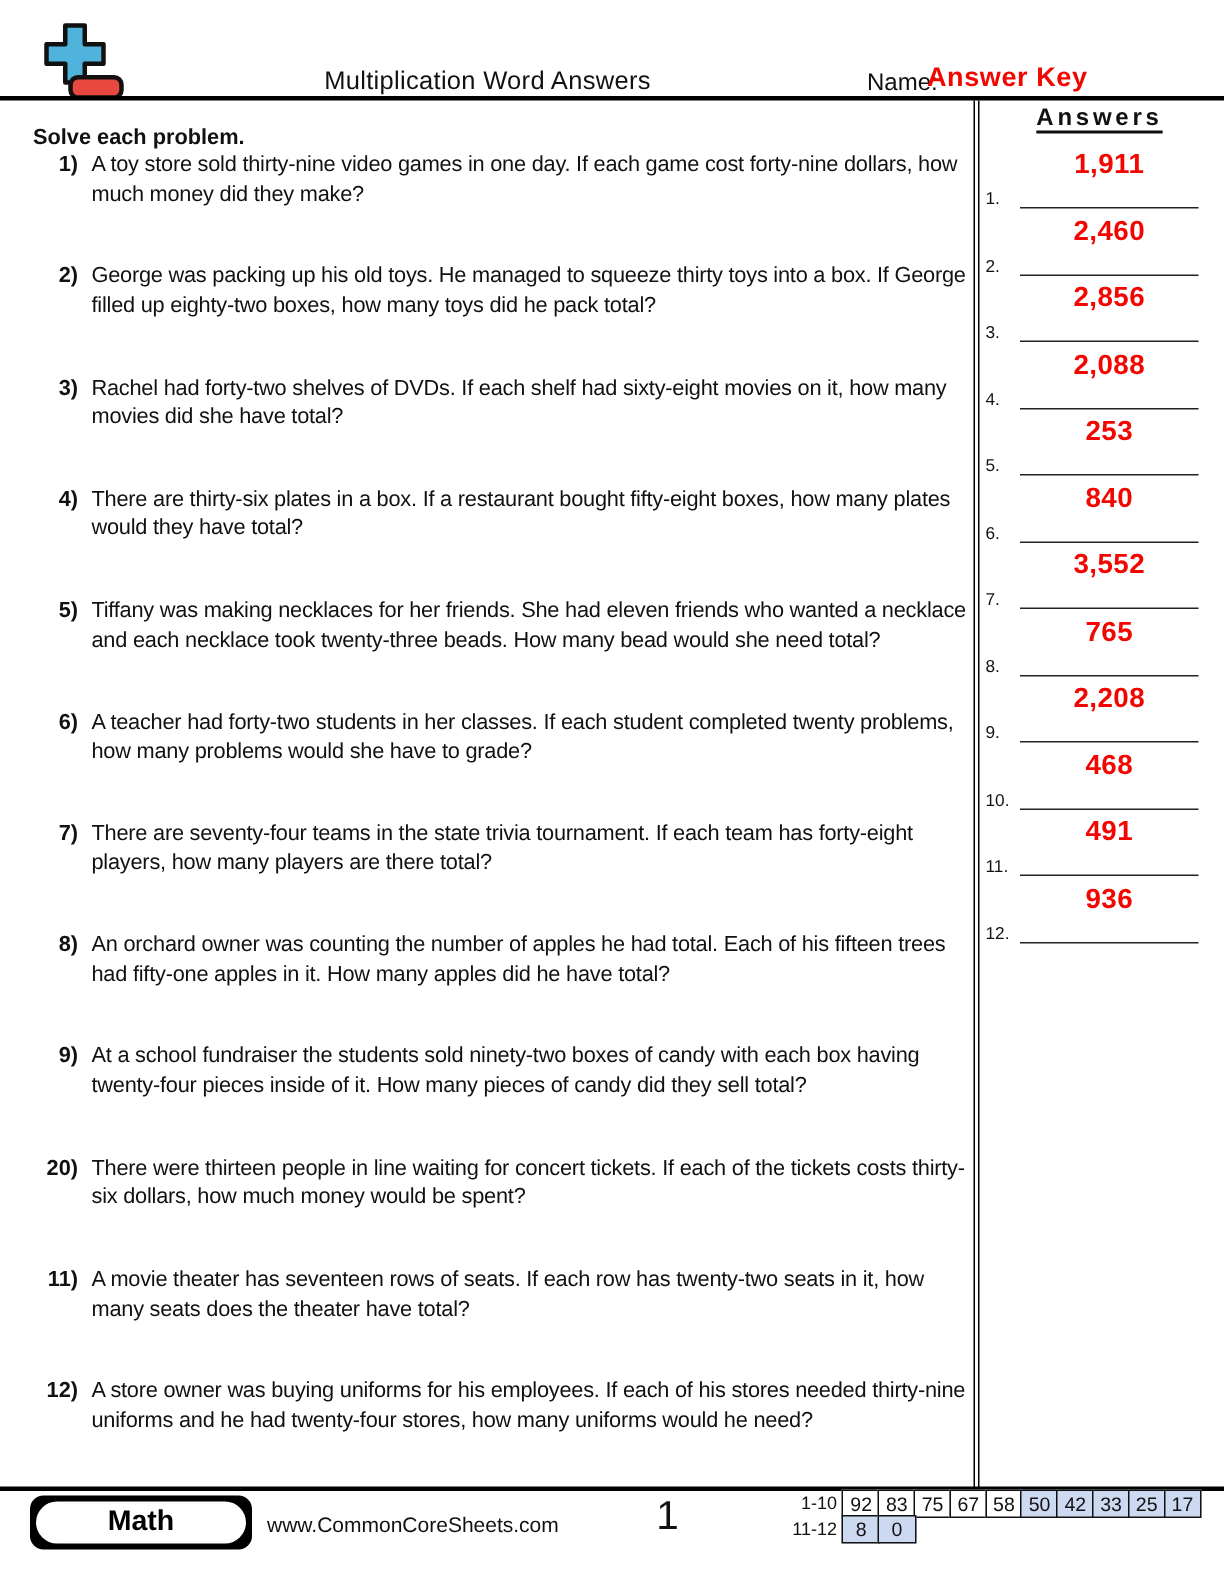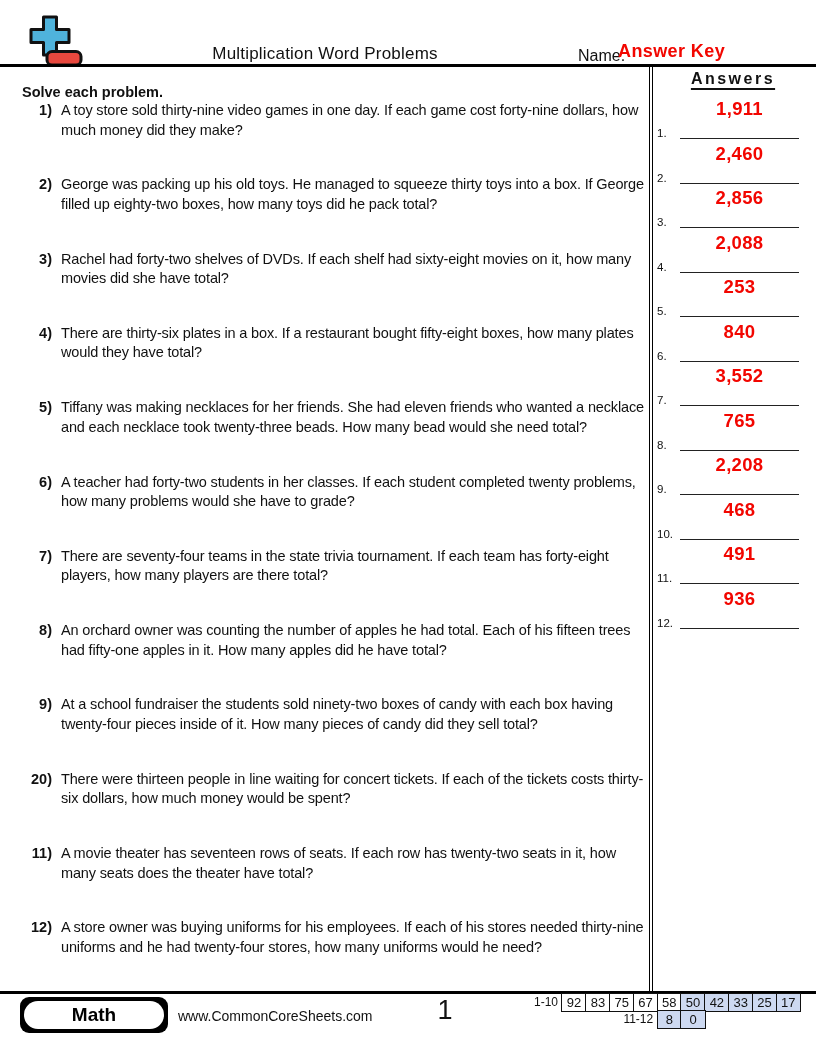--- a/index.html
+++ b/index.html
@@ -50,41 +50,41 @@
   
   .footer-rule { position:absolute; left:0; top:991px; width:816px; height:2.5px; background:#000; }
   .subject-badge { position:absolute; left:20px; top:997px; width:148px; height:36px; background:#000; border-radius:9px;padding-left:28px; }
   .subject-badge-inner {
     position:absolute; left:4px; top:4px; right:4px; bottom:4px; background:#fff; border-radius:16px;
     display:flex; align-items:center; justify-content:center;
     font-size:19px; font-weight:bold; color:#000;
   }
   .site-url { position:absolute; left:178px; top:1008px; font-size:14px; }
   .page-number { position:absolute; left:400px; top:995px; width:90px; text-align:center; font-size:27px; font-weight:500; }
-  .score-table { position:absolute; left:519px; top:993px; display:flex; flex-direction:column;align-items:center; }
+  .score-table { position:absolute; left:519px; top:993px; display:flex; flex-direction:column; }
   .score-row { display:flex; height:19px; }
   .score-row + .score-row { margin-top:-1.6px; }
   .score-label { width:44px; text-align:right; padding-right:5px; font-size:12px; line-height:19px; }
   .score-cell {
     width:25.4px; height:19px; border:1.6px solid #111; margin-left:-1.6px;
     display:flex; align-items:center; justify-content:center; font-size:13px; background:#fff;
   }
   .score-row .score-cell:first-of-type { margin-left:0; }
 </style>
 </head>
 <body>
 
 <div class="page">
 
   <svg class="logo" viewBox="0 0 60 54" aria-hidden="true">
     <path d="M17.5,3 H30.5 V15.5 H43 V28.5 H30.5 V41 H17.5 V28.5 H5 V15.5 H17.5 Z" fill="#4fb3dc" stroke="#111" stroke-width="3" stroke-linejoin="round"></path>
     <rect x="21" y="37.5" width="34" height="13.5" rx="5" fill="#e8483e" stroke="#111" stroke-width="3"></rect>
   </svg>
 
-  <div class="page-title">Multiplication Word Problems</div>
+  <div class="page-title">Multiplication Word Answers</div>
   <div class="name-label">Name:</div>
   <div class="answer-key" style="color: rgb(242, 6, 0);">Answer Key</div>
   <div class="header-rule"></div>
   <div class="instructions">Solve each problem.</div>
 
   <div class="divider"></div>
   <div class="answers-title">Answers</div>
   <div id="answers-container">
       <div class="answer-row" style="top: 111px;">
     <span class="answer-num">1.</span>

